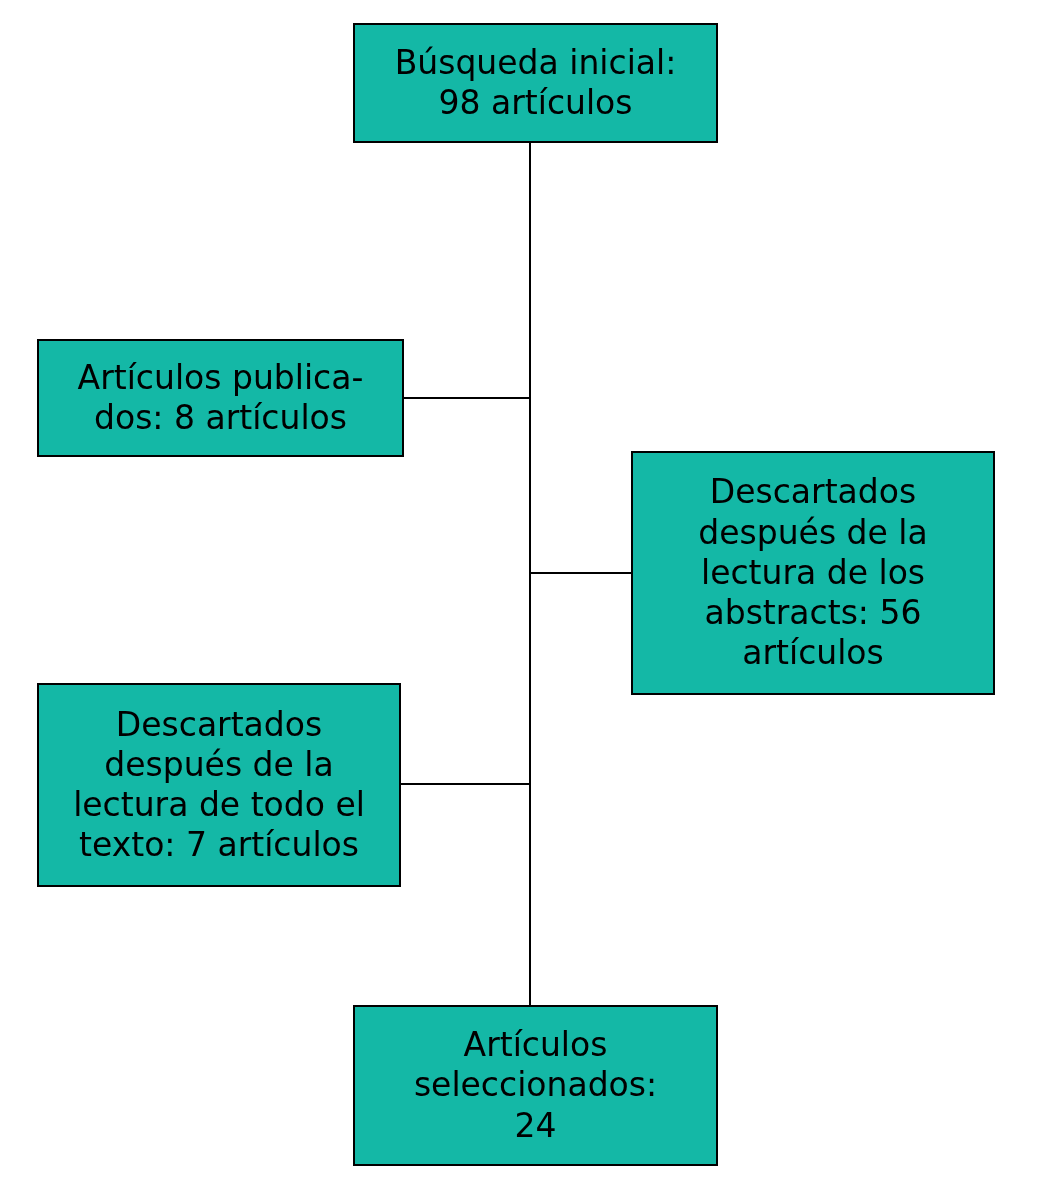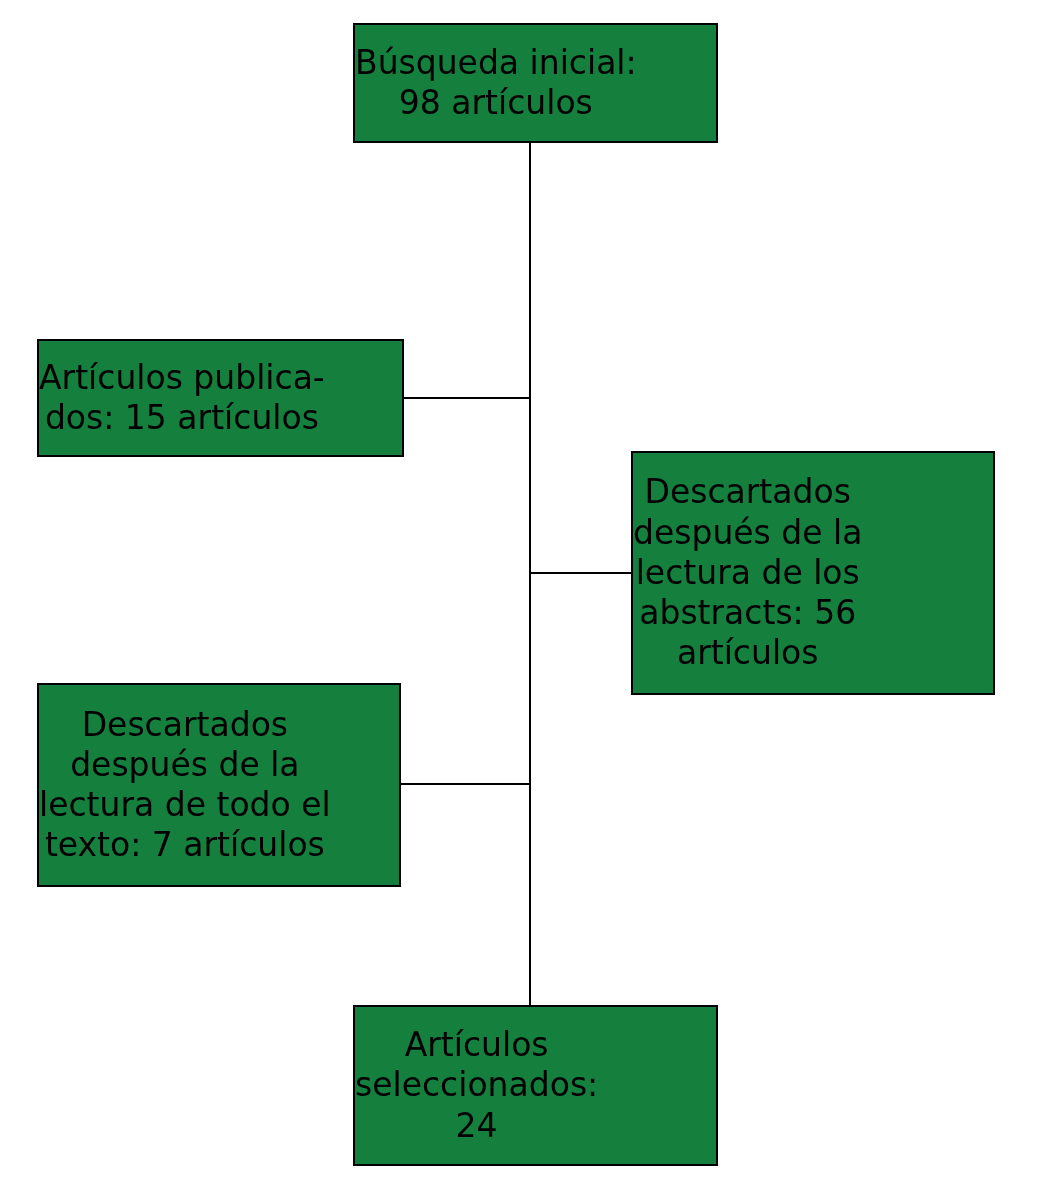--- a/index.html
+++ b/index.html
@@ -13,23 +13,24 @@
     height: 1186px;
     background: #ffffff;
     color: #000000;
     font-family: "DejaVu Sans", "Liberation Sans", sans-serif;
     overflow: hidden;
   }
   .node {
     position: absolute;
     box-sizing: border-box;
     border: 2px solid #000000;
-    background: #15803d;
+    background: #14b8a6;
     display: flex;
     align-items: center;
+    justify-content: center;
     text-align: center;
     font-size: 33px;
     line-height: 1.22;
     white-space: pre;
   }
   .edge {
     position: absolute;
     background: #000000;
   }
   
@@ -54,21 +55,21 @@
   <div class="edge" id="edge-abstracts"></div>
   <div class="edge" id="edge-fulltext"></div>
 
   <div class="node" id="node-initial">
     <span>Búsqueda inicial:
 98 artículos</span>
   </div>
 
   <div class="node" id="node-published">
     <span>Artículos publica-
-dos: 15 artículos</span>
+dos: 8 artículos</span>
   </div>
 
   <div class="node" id="node-abstracts">
     <span>Descartados
 después de la
 lectura de los
 abstracts: 56
 artículos</span>
   </div>
 

